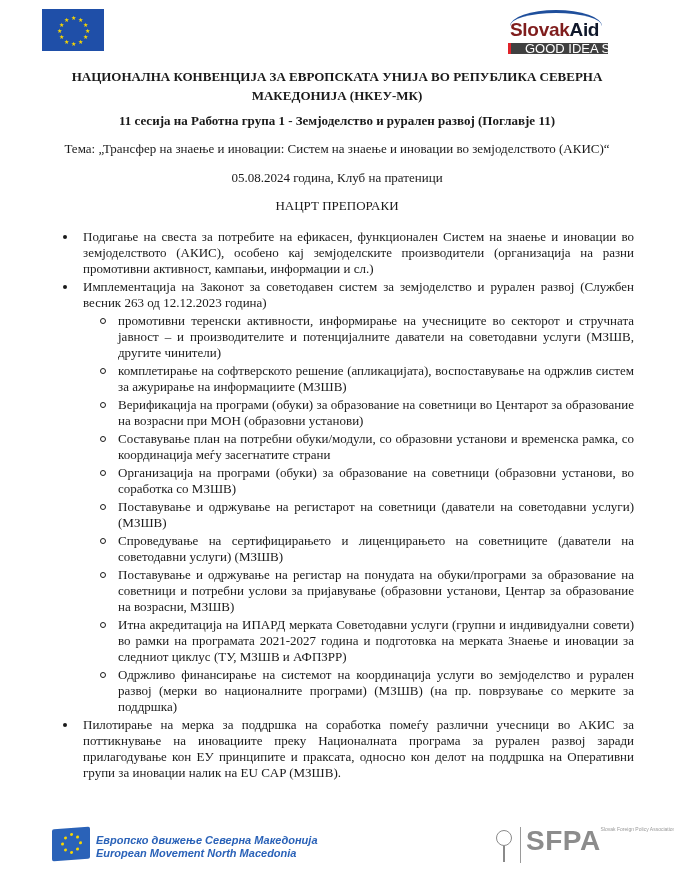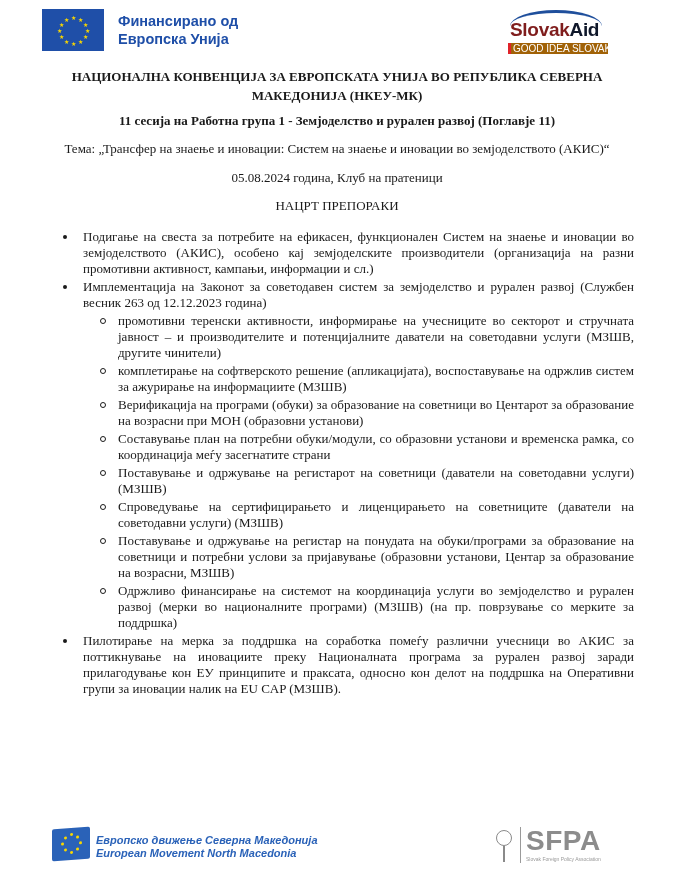--- a/index.html
+++ b/index.html
@@ -9,21 +9,21 @@
   .eu-logo { position: absolute; left: 42px; top: 9px; display: flex; align-items: center; }
   .eu-flag { width: 62px; height: 42px; background: #1f4fa8; position: relative; }
   .eu-flag .star { position: absolute; width: 4px; height: 4px; color: #f8d600; font-size: 6px; line-height: 4px; text-align: center; }
   .eu-text { margin-left: 14px; font-family: "Liberation Sans", sans-serif; font-weight: bold; color: #1f4fa8; font-size: 14.5px; line-height: 18px; }
 
   .slovakaid { position: absolute; left: 504px; top: 10px; width: 104px; height: 44px; }
   .slovakaid .arc { position: absolute; left: 6px; top: 0; width: 92px; height: 16px; border-top: 3px solid #1f4f9c; border-radius: 50% 50% 0 0 / 100% 100% 0 0; box-sizing: border-box; }
   .slovakaid .word { position: absolute; left: 6px; top: 9px; font-family: "Liberation Sans", sans-serif; font-weight: bold; font-size: 19px; letter-spacing: -0.3px; }
   .slovakaid .word .a { color: #7f1d1d; }
   .slovakaid .word .b { color: #0f172a; }
-  .slovakaid .tag { position: absolute; left: 4px; top: 33px; width: 100px; height: 11px; background: #a16207; border-left: 3px solid #e0232a; box-sizing: border-box; color: #fff; font-family: "Liberation Sans", sans-serif; font-size: 10px; line-height: 11px; padding-left: 2px; white-space: nowrap; }
+  .slovakaid .tag { position: absolute; left: 4px; top: 33px; width: 100px; height: 11px; background: #404040; border-left: 3px solid #e0232a; box-sizing: border-box; color: #fff; font-family: "Liberation Sans", sans-serif; font-size: 13px; line-height: 11px; padding-left: 14px; white-space: nowrap; }
 
   
   .center { position: absolute; left: 40px; width: 594px; text-align: center; }
   .title { top: 67px; font-weight: bold; font-size: 13px; line-height: 19px; }
   .session { top: 113px; font-weight: bold; font-size: 13px; line-height: 16px; }
   .theme { top: 141px; font-size: 13px; line-height: 16px; }
   .date { top: 170px; font-size: 13px; line-height: 16px; }
   .heading { top: 198px; font-weight: normal; font-size: 13px; line-height: 16px; }
 
   
@@ -37,45 +37,41 @@
   .em-logo { position: absolute; left: 52px; top: 828px; display: flex; align-items: flex-end; }
   .em-flag { width: 38px; height: 32px; background: #2a62b8; transform: skewY(-4deg); border-radius: 2px; position: relative; }
   .em-flag .star { position: absolute; width: 3px; height: 3px; background: #f8d600; border-radius: 50%; }
   .em-text { margin-left: 6px; font-family: "Liberation Sans", sans-serif; font-style: italic; font-weight: bold; color: #2a62b8; font-size: 11px; line-height: 13px; }
 
   .sfpa { position: absolute; left: 494px; top: 826px; display: flex; align-items: flex-start; }
   .sfpa .emblem { width: 20px; height: 38px; position: relative; }
   .sfpa .emblem .globe { position: absolute; left: 2px; top: 4px; width: 16px; height: 16px; border-radius: 50%; border: 1.5px solid #8a8a8a; box-sizing: border-box; }
   .sfpa .emblem .stem { position: absolute; left: 9px; top: 20px; width: 1.5px; height: 16px; background: #8a8a8a; }
   .sfpa .divider { width: 1px; height: 36px; background: #9a9a9a; margin: 1px 5px 0 6px; }
-  .sfpa .txt { display: flex; flex-direction: column; }
+  .sfpa .txt { display: flex; flex-direction: row; }
   .sfpa .big { font-family: "Liberation Sans", sans-serif; font-weight: bold; color: #8c8c8c; font-size: 28px; line-height: 30px; letter-spacing: 0.5px; }
   .sfpa .small { font-family: "Liberation Sans", sans-serif; color: #9a9a9a; font-size: 5px; line-height: 6px; white-space: nowrap; }
 </style>
 </head>
 <body>
 
 <div class="eu-logo">
   <div class="eu-flag">
     <span class="star" style="left:29px;top:7px">★</span>
     <span class="star" style="left:36px;top:9px">★</span>
     <span class="star" style="left:41px;top:14px">★</span>
     <span class="star" style="left:43px;top:20px">★</span>
     <span class="star" style="left:41px;top:26px">★</span>
     <span class="star" style="left:36px;top:31px">★</span>
     <span class="star" style="left:29px;top:33px">★</span>
     <span class="star" style="left:22px;top:31px">★</span>
     <span class="star" style="left:17px;top:26px">★</span>
     <span class="star" style="left:15px;top:20px">★</span>
     <span class="star" style="left:17px;top:14px">★</span>
     <span class="star" style="left:22px;top:9px">★</span>
-  </div>
-  <div class="eu-text">
-    <div>Финансирано од</div>
-    <div>Европска Унија</div>
   </div>
 </div>
 
 <div class="slovakaid">
   <div class="arc"></div>
   <div class="word"><span class="a">Slovak</span><span class="b">Aid</span></div>
   <div class="tag">GOOD IDEA SLOVAKIA</div>
 </div>
 
 <div class="center title">НАЦИОНАЛНА КОНВЕНЦИЈА ЗА ЕВРОПСКАТА УНИЈА ВО РЕПУБЛИКА СЕВЕРНА МАКЕДОНИЈА (НКЕУ-МК)</div>
@@ -85,23 +81,25 @@
 <div class="center heading">НАЦРТ ПРЕПОРАКИ</div>
 
 <div class="content">
   <div class="bullet">Подигање на свеста за потребите на ефикасен, функционален Систем на знаење и иновации во земјоделството (АКИС), особено кај земјоделските производители (организација на разни промотивни активност, кампањи, информации и сл.)</div>
   <div class="bullet">Имплементација на Законот за советодавен систем за земјоделство и рурален развој (Службен весник 263 од 12.12.2023 година)</div>
 
   <div class="sub"><span class="circ"></span><span>промотивни теренски активности, информирање на учесниците во секторот и стручната јавност – и производителите и потенцијалните даватели на советодавни услуги (МЗШВ, другите чинители)</span></div>
   <div class="sub"><span class="circ"></span><span>комплетирање на софтверското решение (апликацијата), воспоставување на одржлив систем за ажурирање на информациите (МЗШВ)</span></div>
   <div class="sub"><span class="circ"></span><span>Верификација на програми (обуки) за образование на советници во Центарот за образование на возрасни при МОН (образовни установи)</span></div>
   <div class="sub"><span class="circ"></span><span>Составување план на потребни обуки/модули, со образовни установи и временска рамка, со координација меѓу засегнатите страни</span></div>
+  <div class="sub"><span class="circ"></span><span>Организација на програми (обуки) за образование на советници (образовни установи, во соработка со МЗШВ)</span></div>
   <div class="sub"><span class="circ"></span><span>Поставување и одржување на регистарот на советници (даватели на советодавни услуги) (МЗШВ)</span></div>
   <div class="sub"><span class="circ"></span><span>Спроведување на сертифицирањето и лиценцирањето на советниците (даватели на советодавни услуги) (МЗШВ)</span></div>
   <div class="sub"><span class="circ"></span><span>Поставување и одржување на регистар на понудата на обуки/програми за образование на советници и потребни услови за пријавување (образовни установи, Центар за образование на возрасни, МЗШВ)</span></div>
+  <div class="sub"><span class="circ"></span><span>Итна акредитација на ИПАРД мерката Советодавни услуги (групни и индивидуални совети) во рамки на програмата 2021-2027 година и подготовка на мерката Знаење и иновации за следниот циклус (ТУ, МЗШВ и АФПЗРР)</span></div>
   <div class="sub"><span class="circ"></span><span>Одржливо финансирање на системот на координација услуги во земјоделство и рурален развој (мерки во националните програми) (МЗШВ) (на пр. поврзување со мерките за поддршка)</span></div>
 
   <div class="bullet">Пилотирање на мерка за поддршка на соработка помеѓу различни учесници во АКИС за поттикнување на иновациите преку Националната програма за рурален развој заради прилагодување кон ЕУ принципите и праксата, односно кон делот на поддршка на Оперативни групи за иновации налик на EU CAP (МЗШВ).</div>
 </div>
 
 <div class="em-logo">
   <div class="em-flag">
     <span class="star" style="left:18px;top:5px"></span>
     <span class="star" style="left:24px;top:8px"></span>
     <span class="star" style="left:27px;top:14px"></span>

